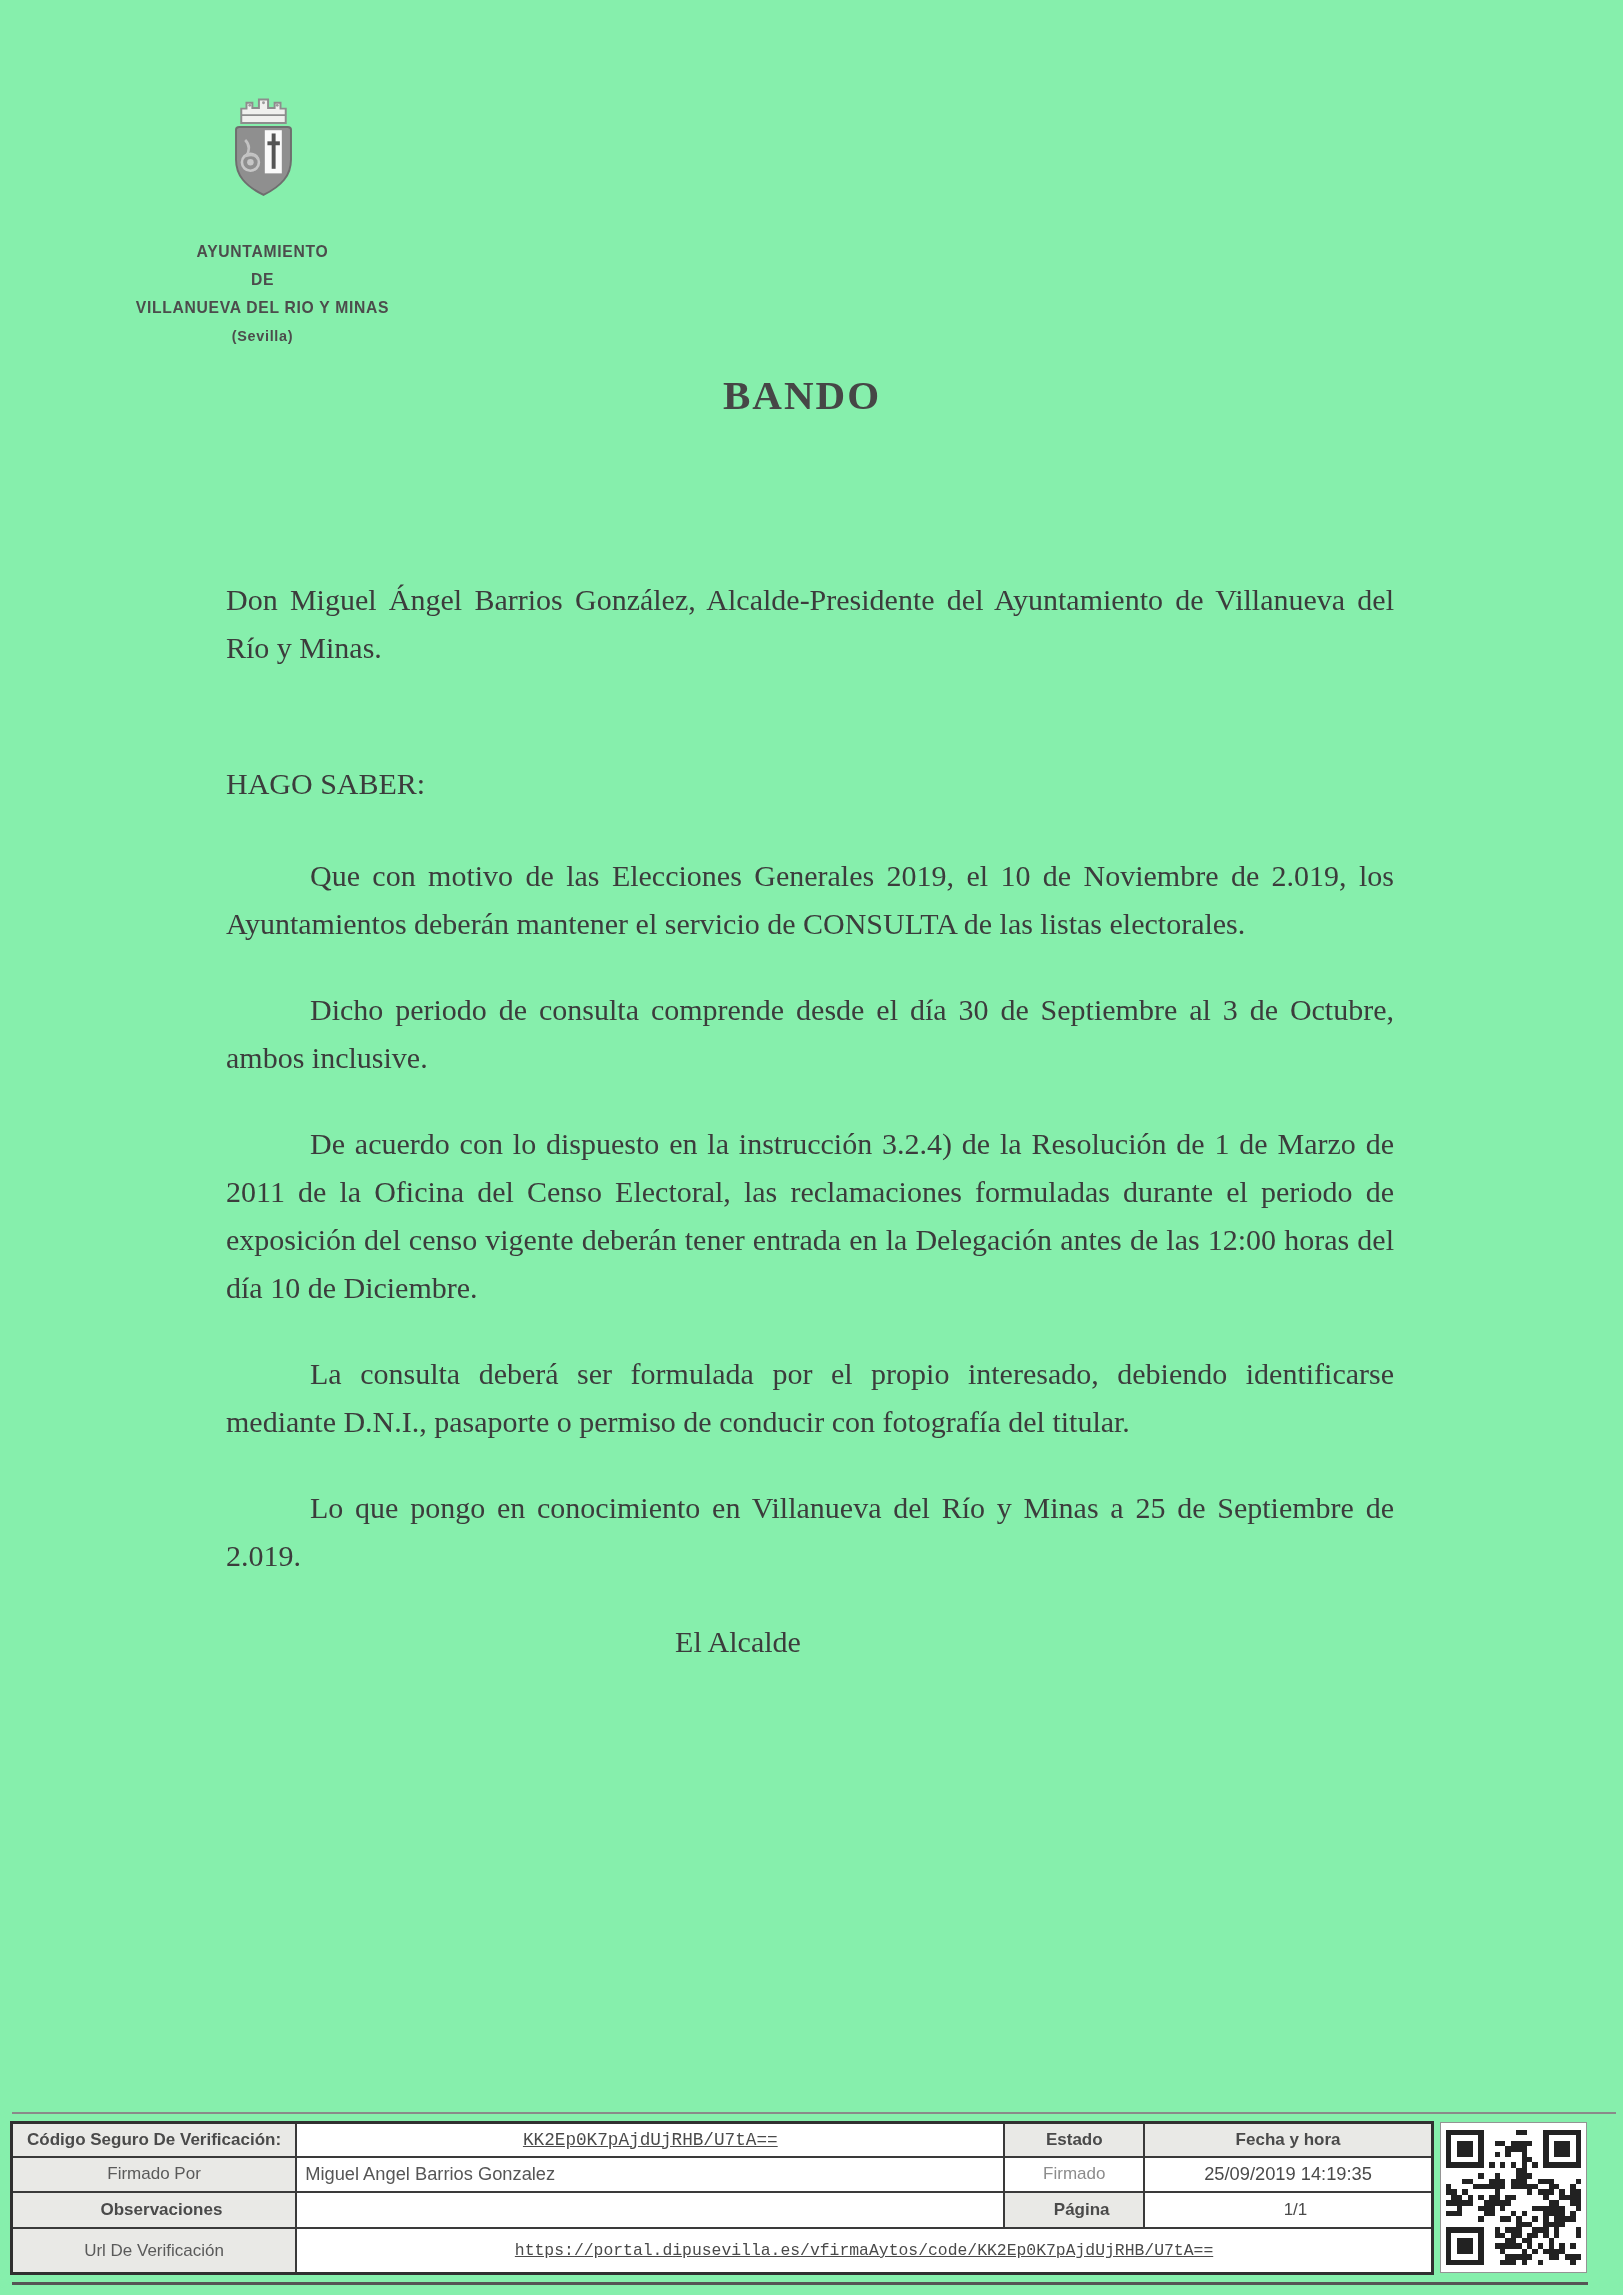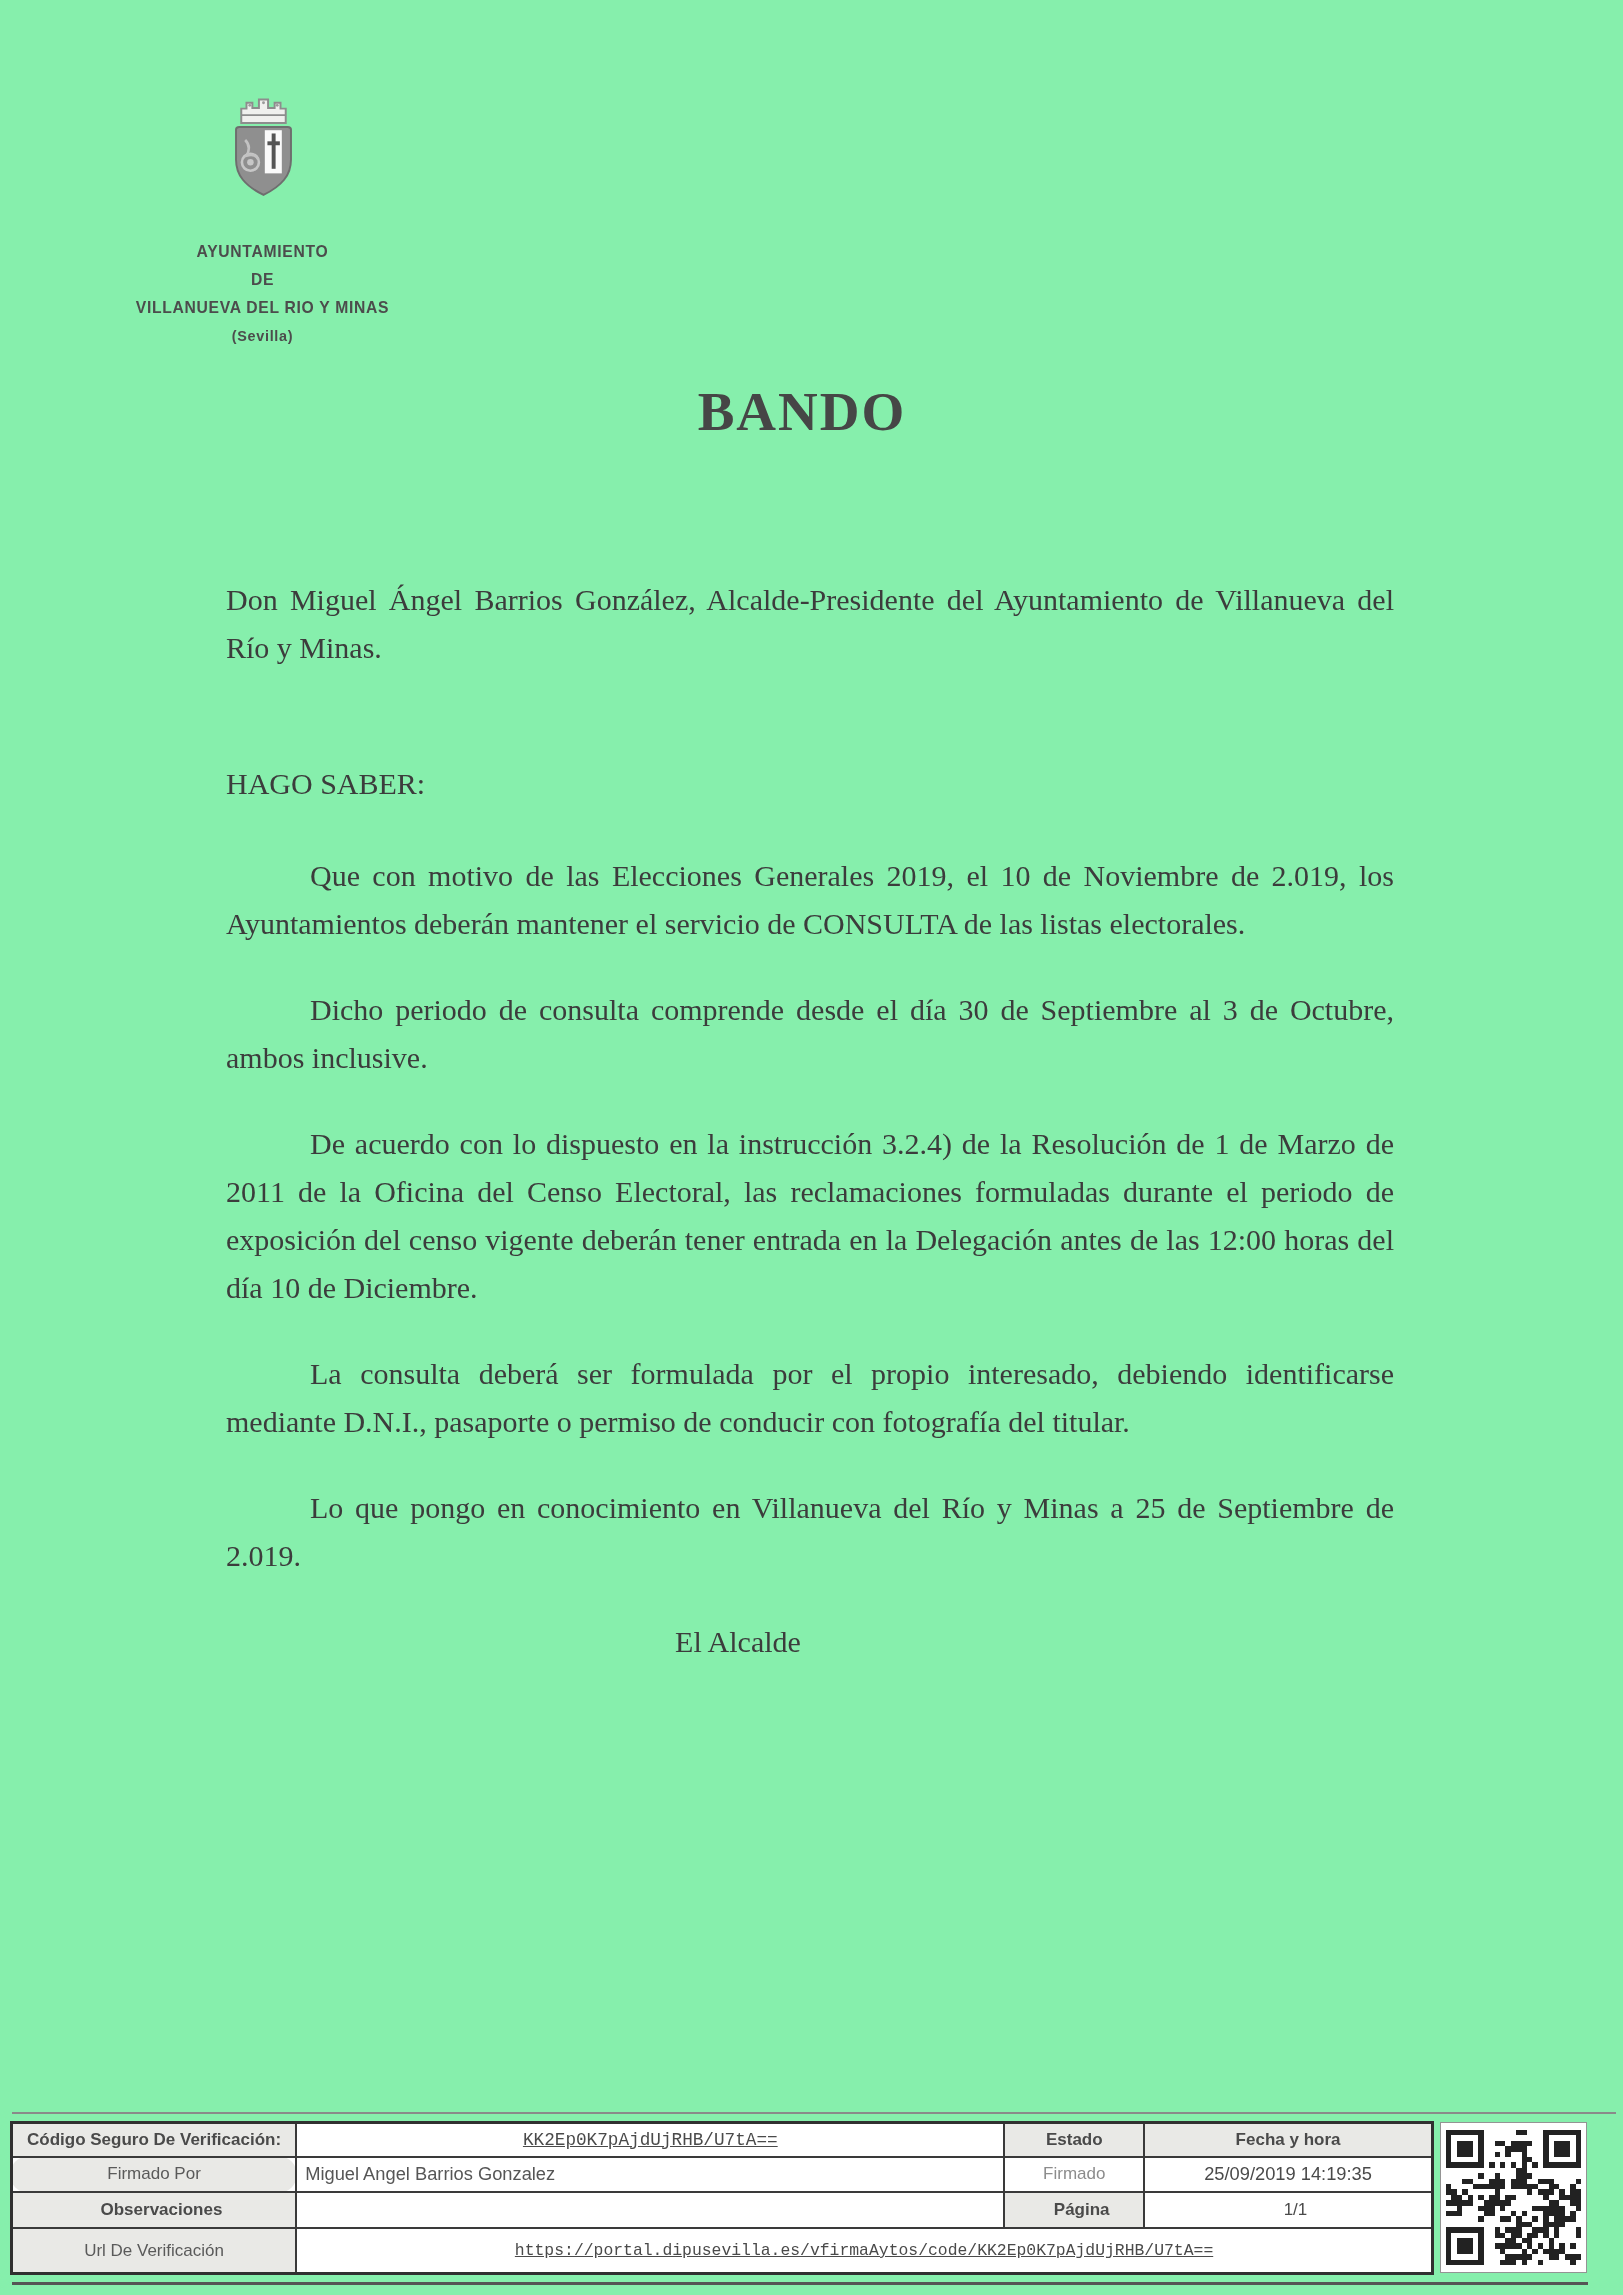--- a/index.html
+++ b/index.html
@@ -19,23 +19,23 @@
     position:absolute;left:62px;top:238px;width:401px;
     text-align:center;
     font-family:"Liberation Sans", sans-serif;
     font-weight:600;color:#4c4c4c;
     font-size:15.7px;line-height:28px;letter-spacing:0.7px;
   }
   .org .small{font-size:14.4px;}
 
   
   .doc-title{
-    position:absolute;left:0;top:380px;width:1604px;
+    position:absolute;left:0;top:371px;width:1604px;
     text-align:center;
-    font-weight:700;font-size:55px;letter-spacing:2px;color:#464646;
+    font-weight:700;font-size:41px;letter-spacing:2px;color:#464646;
   }
 
   
   .body-text{
     position:absolute;left:226px;top:576px;width:1168px;
     font-size:30px;line-height:48px;
     text-align:justify;color:#3c3c3c;
   }
   .body-text p{margin:0 0 38px 0;text-indent:84px;}
   .body-text p.no-indent{text-indent:0;}
@@ -55,21 +55,21 @@
     font-size:17px;color:#4a4a4a;
     border:3.3px solid #303030;
     background:#fff;
   }
   .vtable td{
     border:2px solid #3a3a3a;
     text-align:center;vertical-align:middle;
     padding:1.3px 5.2px;overflow:hidden;white-space:nowrap;
   }
   .vtable tr.r1 td{height:29px;}
-  .vtable tr.r2 td{height:31px;border-radius:15px;}
+  .vtable tr.r2 td{height:31px;}
   .vtable tr.r3 td{height:31px;padding-left:20px;}
   .vtable tr.r4 td{height:41px;}
   .label-cell{background:#e9e9e6;font-weight:700;color:#4a4a4a;}
   .label-plain{background:#e9e9e6;font-weight:400;color:#5a5a5a;}
   .value-left{text-align:left !important;color:#565656;font-size:18.3px;padding-left:7.9px !important;}
   .mono{font-family:"Liberation Mono", monospace;font-size:17.7px;color:#4a4a4a;text-decoration:underline;}
   .status-cell{color:#8c8c8c;font-weight:400;}
   .date-cell{font-size:18.3px;color:#4a4a4a;}
 
   

